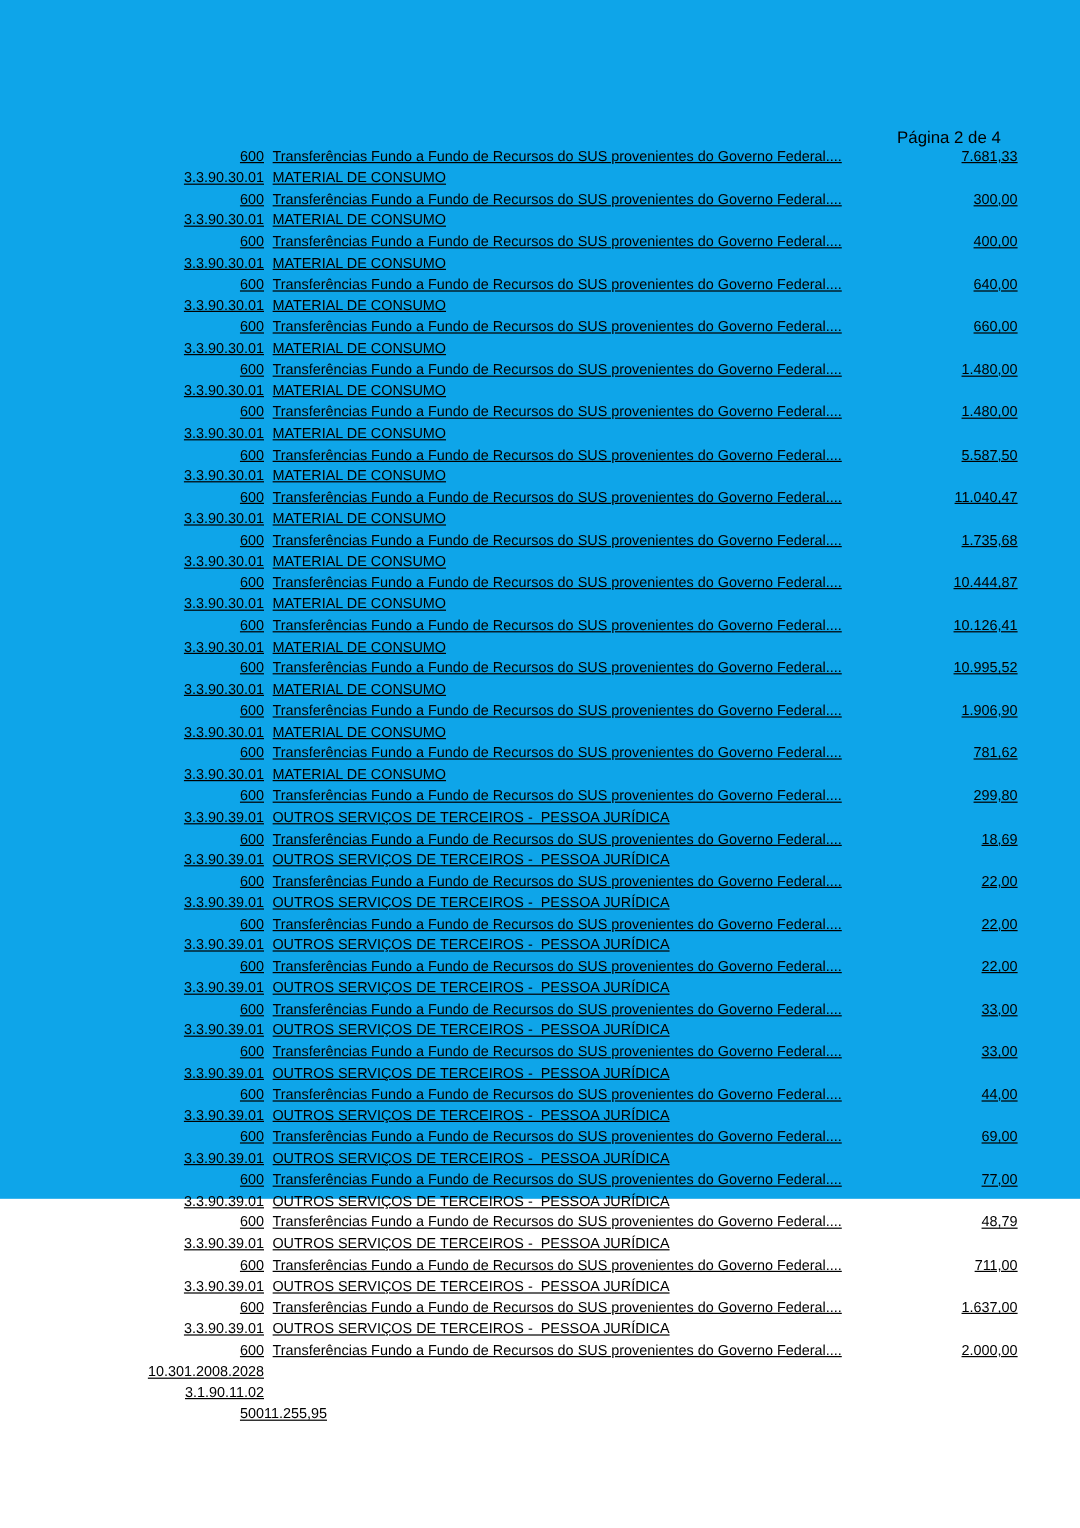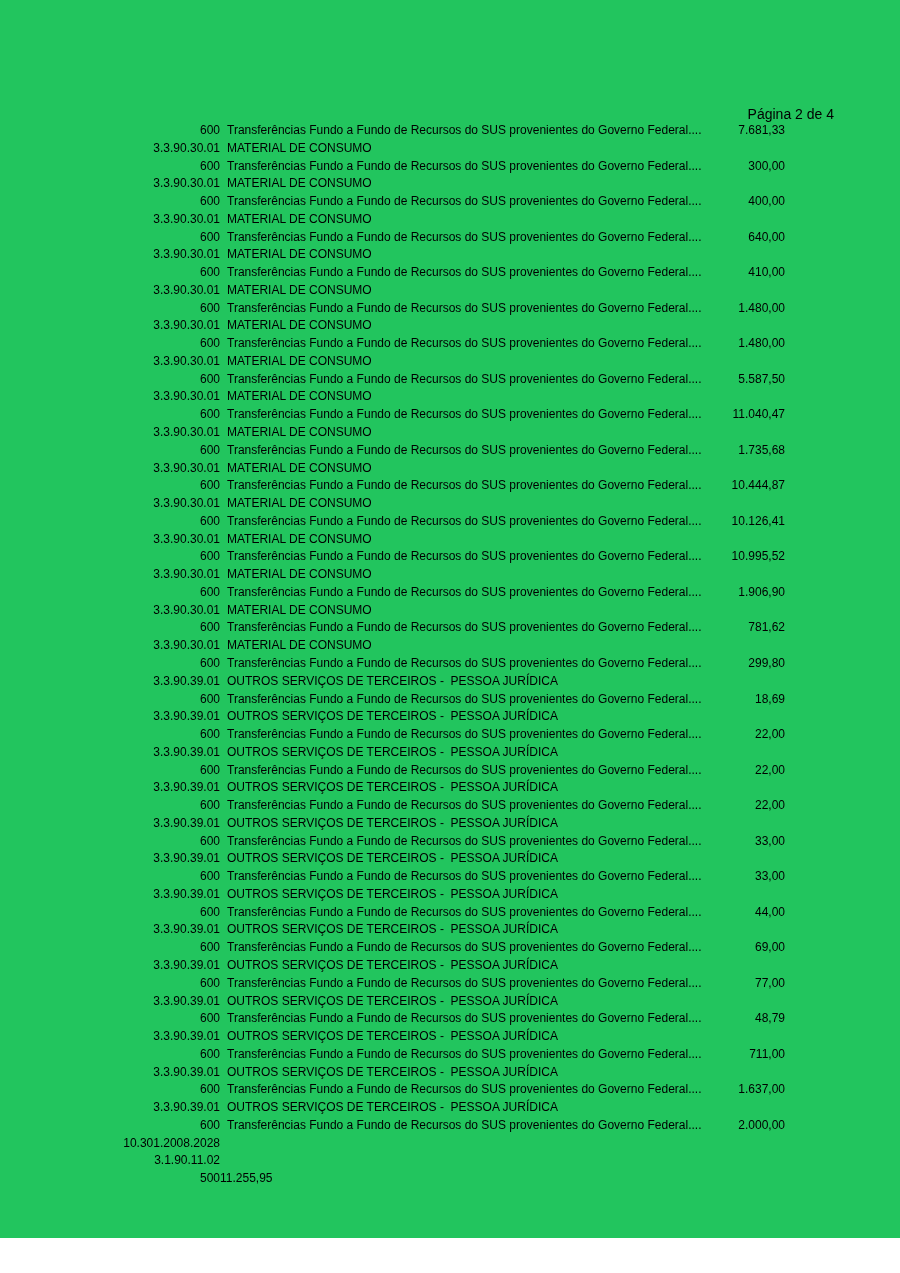--- a/index.html
+++ b/index.html
@@ -11,22 +11,22 @@
     width: 900px;
     height: 1273px;
     font-family: "Liberation Sans", sans-serif;
     color: #000000;
     position: relative;
     overflow: hidden;
   }
   .page {
     position: relative;
     width: 900px;
-    height: 1238px;
-    background: #22c55e;
+    height: 999px;
+    background: #0ea5e9;
   }
   .page-header {
     position: absolute;
     top: 105px;
     left: 0;
     width: 834px;
     text-align: right;
     font-size: 14px;
     line-height: 18px;
     white-space: pre;
@@ -36,22 +36,23 @@
     top: 122px;
     left: 0;
     width: 900px;
   }
   .row {
     display: flex;
     align-items: flex-end;
     height: 17.77px;
     line-height: 17.77px;
     font-size: 12px;
-    padding-right: 115px;
+    padding-right: 52px;
     white-space: pre;
+    text-decoration: underline;
   }
   .row .code {
     flex: 0 0 220px;
     text-align: right;
     white-space: pre;
   }
   .row .desc {
     flex: 1 1 auto;
     margin-left: 7px;
     overflow: hidden;
@@ -113,21 +114,21 @@
 
   <div class="row">
     <span class="code">3.3.90.30.01</span>
     <span class="desc">MATERIAL DE CONSUMO</span>
     <span class="value"></span>
   </div>
 
   <div class="row">
     <span class="code">600</span>
     <span class="desc">Transferências Fundo a Fundo de Recursos do SUS provenientes do Governo Federal....</span>
-    <span class="value">410,00</span>
+    <span class="value">660,00</span>
   </div>
 
   <div class="row">
     <span class="code">3.3.90.30.01</span>
     <span class="desc">MATERIAL DE CONSUMO</span>
     <span class="value"></span>
   </div>
 
   <div class="row">
     <span class="code">600</span>

